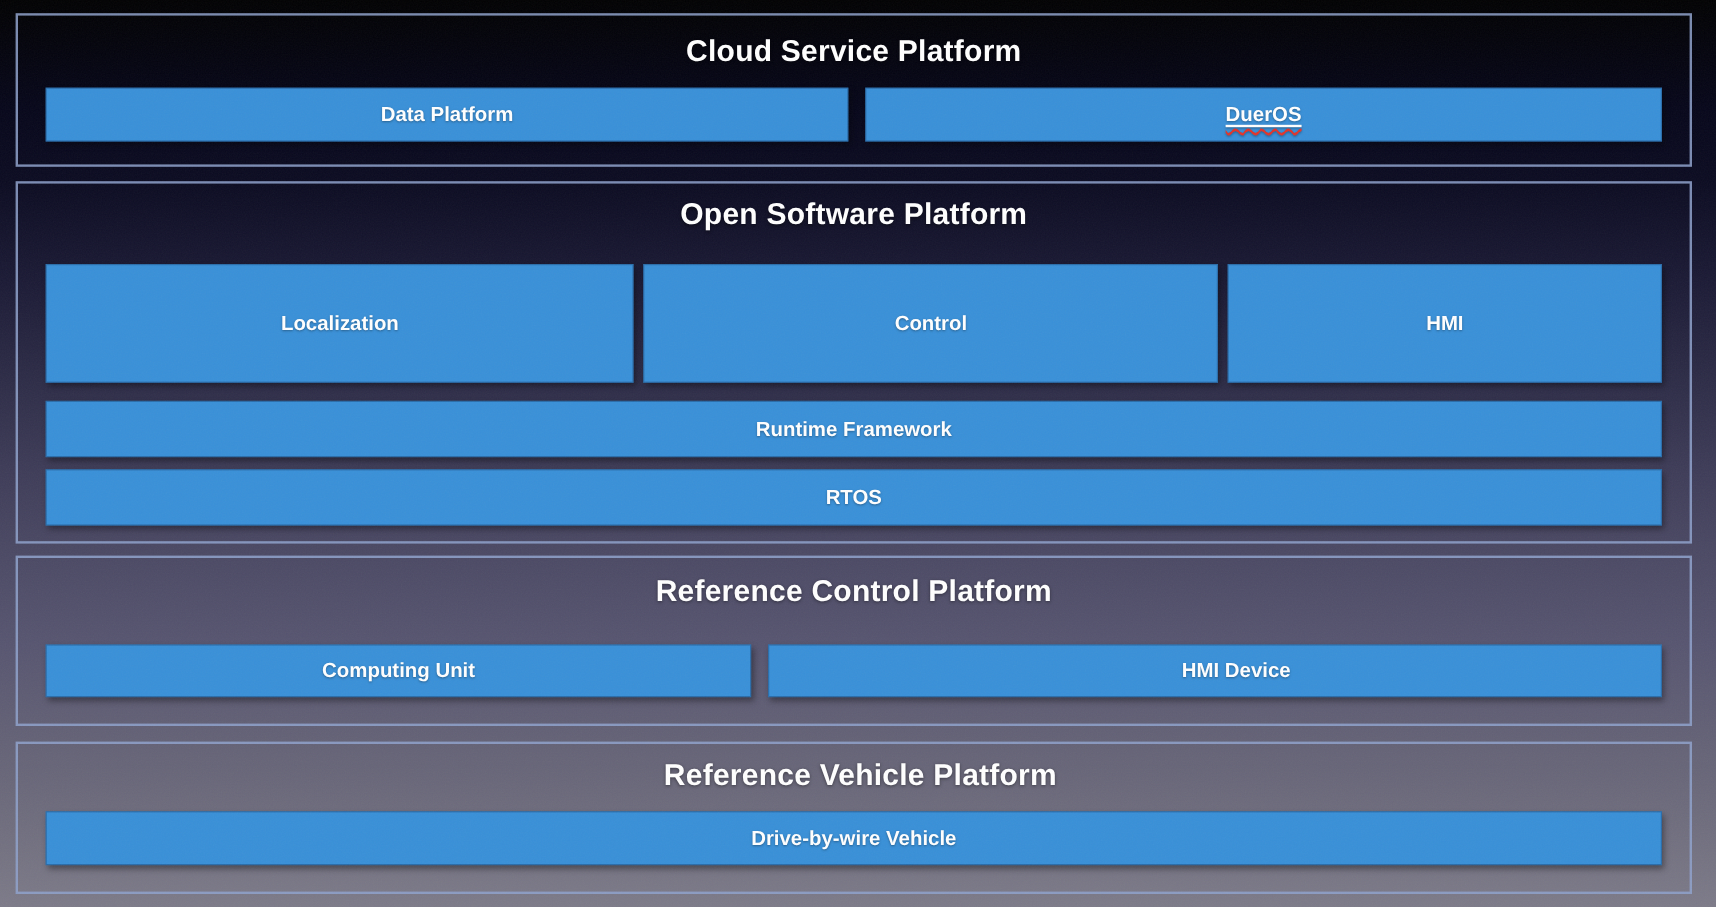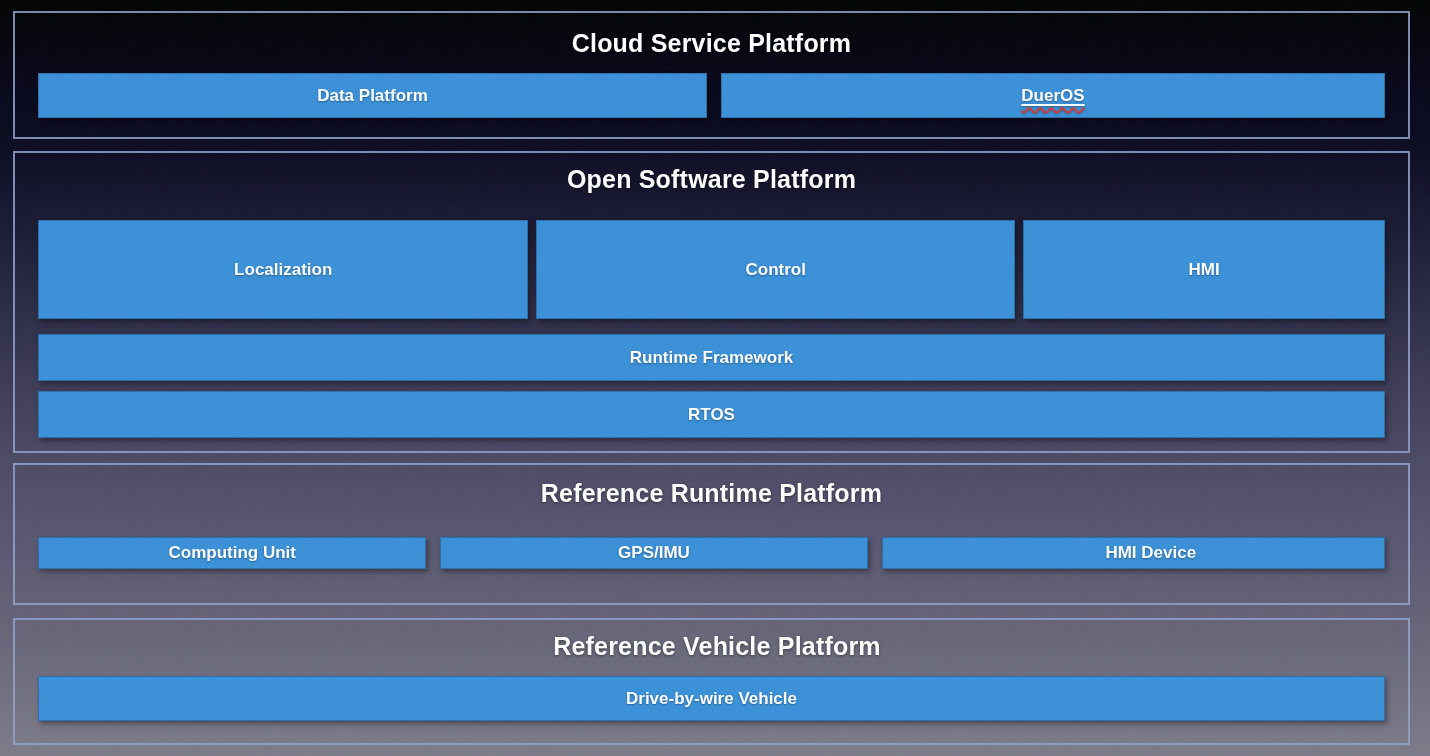--- a/index.html
+++ b/index.html
@@ -72,21 +72,21 @@
   #sec-cloud .row { top: 60px; height: 45px; gap: 14px; }
   
   #sec-software { top: 151px; height: 302px; }
   #sec-software .section-title { margin-top: 12px; }
   #sec-software .row-modules { top: 67px; height: 99px; gap: 8px; }
   #sec-software .row-runtime { top: 181px; height: 47px; }
   #sec-software .row-rtos { top: 238px; height: 47px; }
   
   #sec-hardware { top: 463px; height: 142px; }
   #sec-hardware .section-title { margin-top: 14px; }
-  #sec-hardware .row { top: 72px; height: 32px; gap: 14px; }
+  #sec-hardware .row { top: 72px; height: 44px; gap: 14px; }
   
   #sec-vehicle { top: 618px; height: 127px; }
   #sec-vehicle .section-title { margin-top: 12px; margin-left: 11px; }
   #sec-vehicle .row { top: 56px; height: 45px; justify-content: flex-end; }
   
   .spell-wavy {
     text-decoration: underline wavy #e0342b;
     text-decoration-thickness: 2px;
     text-underline-offset: 6px;
   }
@@ -132,27 +132,24 @@
       </div>
     </div>
     <div class="row row-rtos">
       <div class="box" style="flex: 1 1 0%;">
         <span>RTOS</span>
       </div>
     </div>
   </div>
 
   <div class="section" id="sec-hardware">
-    <div class="section-title">Reference Runtime Platform</div>
+    <div class="section-title">Reference Control Platform</div>
     <div class="row">
       <div class="box" style="flex: 401 1 0%;">
         <span>Computing Unit</span>
-      </div>
-      <div class="box" style="flex: 441 1 0%;">
-        <span>GPS/IMU</span>
       </div>
       <div class="box" style="flex: 484 1 0%; padding-left: 35px;">
         <span>HMI Device</span>
       </div>
     </div>
   </div>
 
   <div class="section" id="sec-vehicle">
     <div class="section-title">Reference Vehicle Platform</div>
     <div class="row">

